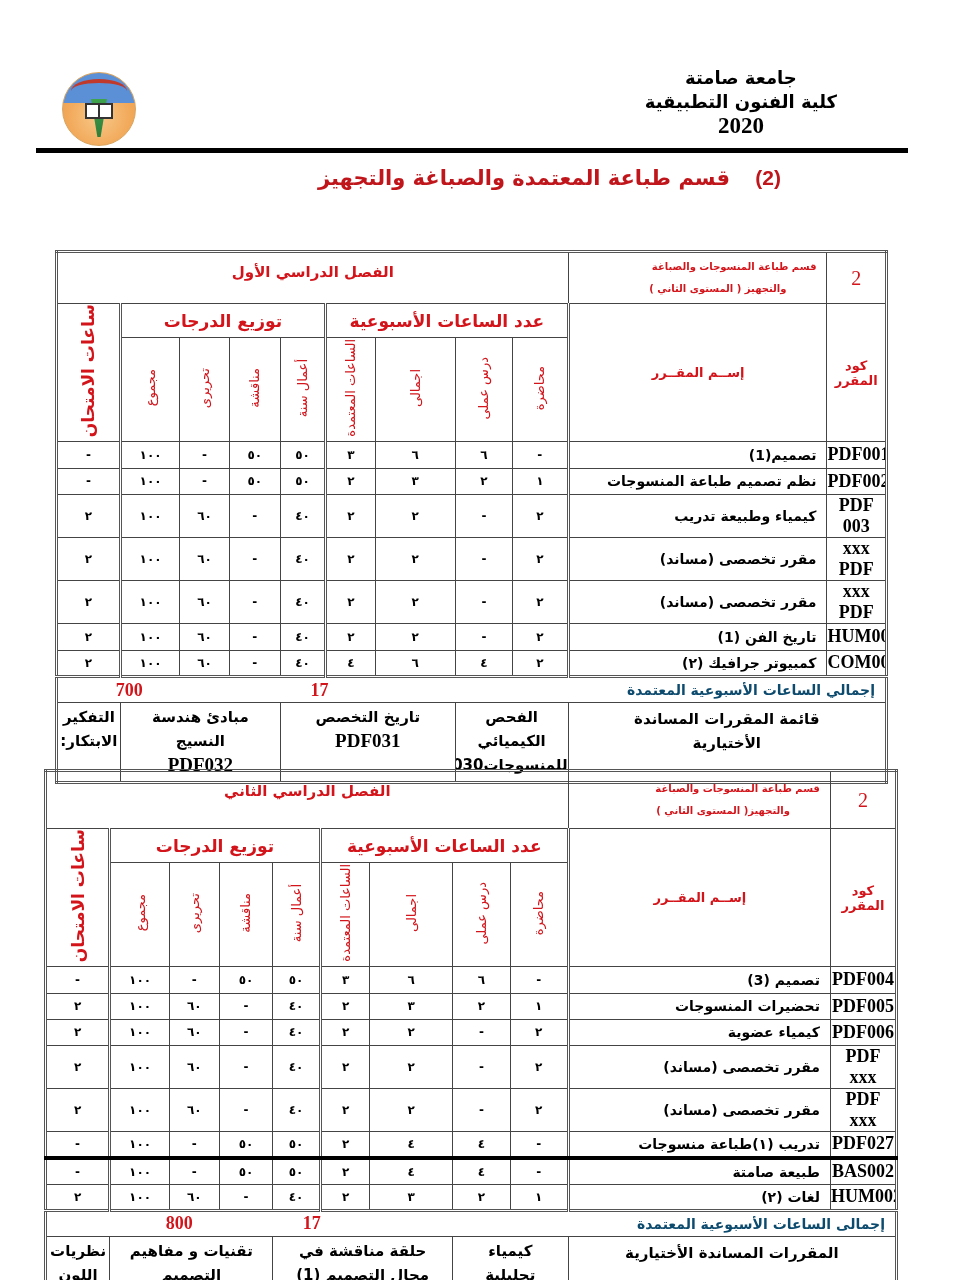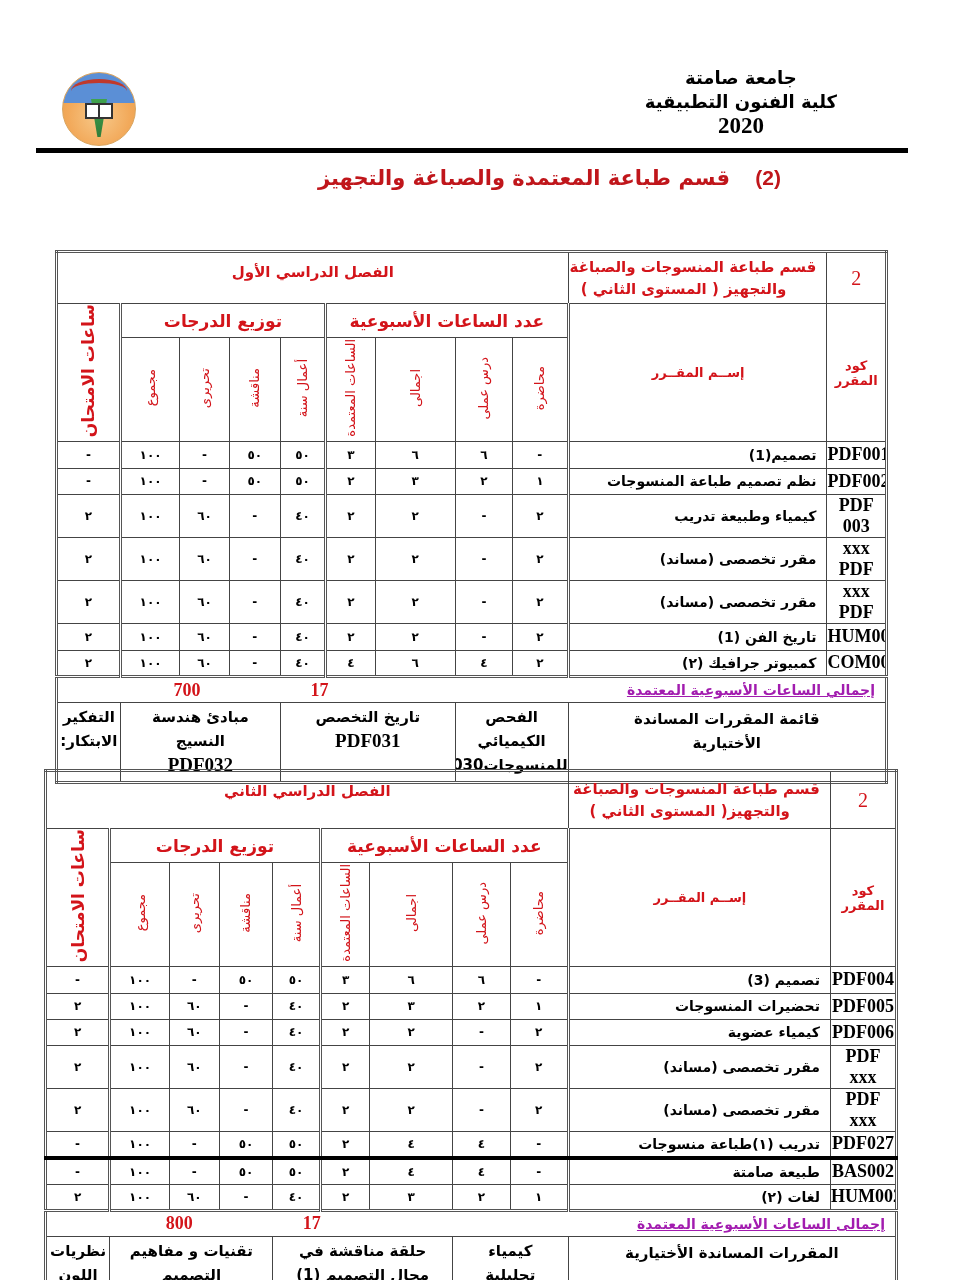--- a/index.html
+++ b/index.html
@@ -13,31 +13,31 @@
   .logo .book:after{content:"";position:absolute;left:11px;top:0;width:2px;height:100%;background:#333;}
   .uni{right:134px;top:66px;text-align:center;font-weight:bold;font-size:18px;line-height:24px;direction:rtl;font-family:"DejaVu Sans",sans-serif;}
   .uni .year{font-family:"Liberation Serif",serif;font-size:23px;}
   .hrule{left:36px;top:148px;width:872px;height:5px;background:#000;}
   .dept-title{right:190px;top:166px;font-size:21px;font-weight:bold;color:#c0161b;direction:rtl;font-family:"DejaVu Sans",sans-serif;}
   .dept-title .num{margin-left:18px;font-family:"Liberation Sans",sans-serif;}
 
   table.sem{position:absolute;border-collapse:collapse;direction:rtl;table-layout:fixed;border:3px double #555;}
   table.sem td{border:1px solid #444;padding:0;text-align:center;vertical-align:middle;overflow:hidden;}
   .hdr-num{font-family:"Liberation Serif",serif;font-size:20px;color:#d3141a;}
-  .hdr-dept{font-family:"DejaVu Sans",sans-serif;font-size:15px;font-weight:bold;color:#d3141a;line-height:22px;}
+  .hdr-dept{font-family:"DejaVu Sans",sans-serif;font-size:10px;font-weight:bold;color:#d3141a;line-height:22px;}
   .hdr-sem{font-family:"DejaVu Sans",sans-serif;font-size:15px;font-weight:bold;color:#d3141a;}
   .grp{font-family:"DejaVu Sans",sans-serif;font-size:17px;font-weight:bold;color:#d3141a;}
   .vert{writing-mode:vertical-rl;transform:rotate(180deg);font-family:"DejaVu Sans",sans-serif;font-size:13px;color:#d3141a;white-space:nowrap;margin:auto;display:inline-block;}
   .vert.big{font-size:17px;font-weight:bold;white-space:normal;line-height:22px;}
   .colhead{font-family:"DejaVu Sans",sans-serif;font-size:13px;font-weight:bold;color:#d3141a;}
   .code{font-family:"Liberation Serif",serif;font-size:18px;font-weight:bold;text-align:center;direction:ltr;}
   .name{font-family:"DejaVu Sans",sans-serif;font-size:14px;font-weight:bold;text-align:right !important;padding-right:10px !important;white-space:nowrap;}
   .val{font-family:"DejaVu Sans",sans-serif;font-size:12px;font-weight:bold;}
   .total-row td{height:24px;}
-  .total-label{font-family:"DejaVu Sans",sans-serif;font-size:14px;font-weight:bold;color:#a21caf;text-align:right !important;padding-right:10px !important;text-decoration:underline;}
+  .total-label{font-family:"DejaVu Sans",sans-serif;font-size:14px;font-weight:bold;color:#0c4a6e;text-align:right !important;padding-right:10px !important;}
   .total-num{font-family:"Liberation Serif",serif;font-size:18px;font-weight:bold;color:#d3141a;}
   .elect{font-family:"DejaVu Sans",sans-serif;font-size:15px;font-weight:bold;line-height:24px;vertical-align:top !important;padding-top:2px !important;}
   .elect .ecode{font-family:"Liberation Serif",serif;font-size:19px;}
   tr.thick td{border-bottom:4px solid #000;}
 </style>
 </head>
 <body>
 
 <div class="abs logo">
   <div class="sky"></div>
@@ -184,21 +184,21 @@
           <td class="val">٤</td>
           <td class="val" style="border-right:3px double #555">٤٠</td>
           <td class="val">-</td>
           <td class="val">٦٠</td>
           <td class="val">١٠٠</td>
           <td class="val" style="border-right:3px double #555">٢</td>
         </tr>
         <tr class="total-row" style="height:24px;border-top:3px double #555">
           <td class="total-label" colspan="4" style="border-top:3px double #555;border-left:none">إجمالي الساعات الأسبوعية المعتمدة</td>
           <td class="total-num" colspan="3" style="border-top:3px double #555;border-left:none;border-right:none;text-align:left;padding-left:30px">17</td>
-          <td class="total-num" colspan="4" style="border-top:3px double #555;border-right:none;text-align:right;padding-right:80px">700</td>
+          <td class="total-num" colspan="4" style="border-top:3px double #555;border-right:none;padding-right:80px">700</td>
         </tr>
         <tr style="height:80px">
           <td class="elect" colspan="2" style="padding:4px 40px !important">قائمة المقررات المساندة الأختيارية</td>
           <td class="elect" colspan="2">
             <div>الفحص الكيميائي</div>
             <div>للمنسوجاتPDF030</div>
             <div class="ecode"></div>
           </td>
           <td class="elect" colspan="3">
             <div>تاريخ التخصص</div>

